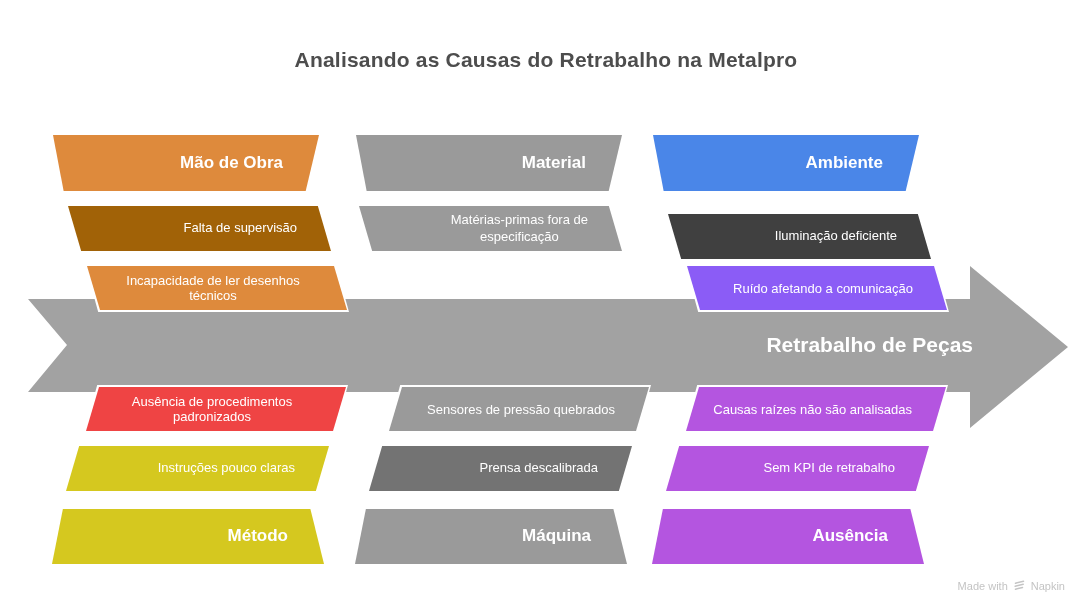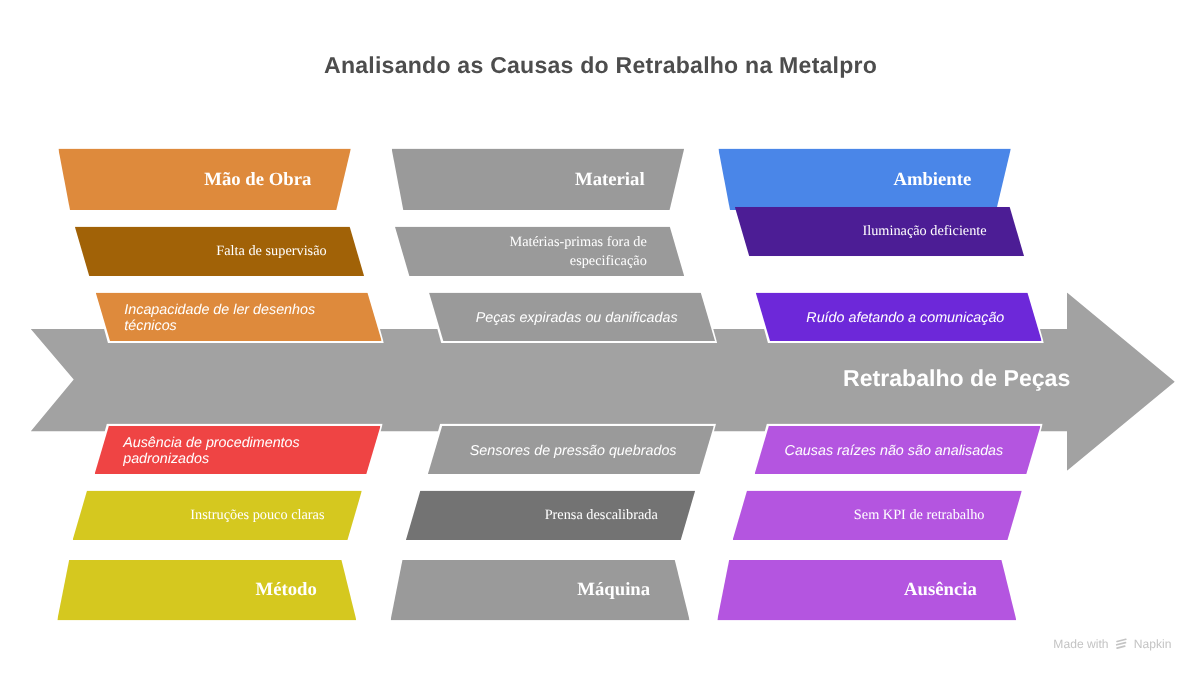--- a/index.html
+++ b/index.html
@@ -7,33 +7,33 @@
     width:1092px;height:612px;background:#ffffff;position:relative;overflow:hidden;
     font-family:"Liberation Sans", sans-serif;
   }
   .canvas{position:absolute;inset:0;}
   .title{
     position:absolute;left:0;top:48px;width:100%;text-align:center;
     font-size:21px;font-weight:bold;color:#4d4d4d;letter-spacing:.2px;
   }
   .shape{
     position:absolute;display:flex;align-items:center;justify-content:flex-end;
-    color:#ffffff;text-align:right;box-sizing:border-box;font-family:Liberation Serif, serif;
+    color:#ffffff;text-align:center;box-sizing:border-box;
   }
   .shape .txt{white-space:pre-line;line-height:1.3;}
   .hdr{font-size:17px;font-weight:bold;padding:0 36px 0 20px;}
   .itm{font-size:13px;padding:0 34px 0 26px;}
   .shp-top-header{clip-path:polygon(0 0,100% 0,95% 100%,4% 100%);}
   .shp-top-item{clip-path:polygon(0 0,95% 0,100% 100%,5% 100%);}
   .shp-bot-item{clip-path:polygon(5% 0,100% 0,95% 100%,0 100%);}
   .shp-bot-header{clip-path:polygon(4% 0,95% 0,100% 100%,0 100%);}
   .outline-wrap{position:absolute;background:#ffffff;z-index:3;}
   .outline-wrap .fill{
     position:absolute;inset:2px;display:flex;align-items:center;justify-content:flex-end;
-    color:#fff;text-align:left;box-sizing:border-box;font-style:italic;
+    color:#fff;text-align:center;box-sizing:border-box;
   }
   .arrow-svg{position:absolute;left:28px;top:266px;z-index:1;}
   .arrow-label{
     position:absolute;top:333px;left:553px;width:420px;text-align:right;z-index:2;
     color:#ffffff;font-size:21px;font-weight:bold;
   }
   .z2{z-index:2;}
   .footer{
     position:absolute;right:27px;top:579px;display:flex;align-items:center;gap:5px;
     color:#c4c4c4;font-size:11px;
@@ -61,37 +61,32 @@
     <span class="txt">Ambiente</span>
   </div>
 
   <div class="shape itm shp-top-item z2" style="left: 68px; top: 206px; width: 263px; height: 45px; background-color: #a16207;">
     <span class="txt">Falta de supervisão</span>
   </div>
   <div class="shape itm shp-top-item z2" style="left: 359px; top: 206px; width: 263px; height: 45px; background-color: rgb(154, 154, 154);">
     <span class="txt">Matérias-primas fora de
 especificação</span>
   </div>
-  <div class="shape itm shp-top-item z2" style="left: 668px; top: 188px; width: 263px; height: 45px; background-color: #4c1d95;">
+  <div class="shape itm shp-top-item z2" style="left: 668px; top: 214px; width: 263px; height: 45px; background-color: #404040;">
     <span class="txt">Iluminação deficiente</span>
   </div>
 
   <div class="outline-wrap shp-top-item" style="left:85px;top:264px;width:264px;height:48px;">
     <div class="fill itm shp-top-item" style="background-color: rgb(222, 138, 60);">
       <span class="txt">Incapacidade de ler desenhos
 técnicos</span>
     </div>
   </div>
-  <div class="outline-wrap shp-top-item" style="left:388px;top:264px;width:264px;height:48px;">
-    <div class="fill itm shp-top-item" style="background-color: rgb(154, 154, 154);">
-      <span class="txt">Peças expiradas ou danificadas</span>
-    </div>
-  </div>
   <div class="outline-wrap shp-top-item" style="left:685px;top:264px;width:264px;height:48px;">
-    <div class="fill itm shp-top-item" style="background-color: #6d28d9;">
+    <div class="fill itm shp-top-item" style="background-color: #8b5cf6;">
       <span class="txt">Ruído afetando a comunicação</span>
     </div>
   </div>
 
   <div class="outline-wrap shp-bot-item" style="left:84px;top:385px;width:264px;height:48px;">
     <div class="fill itm shp-bot-item" style="background-color: #ef4444;">
       <span class="txt">Ausência de procedimentos
 padronizados</span>
     </div>
   </div>

